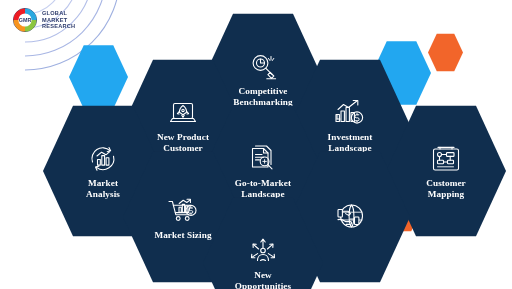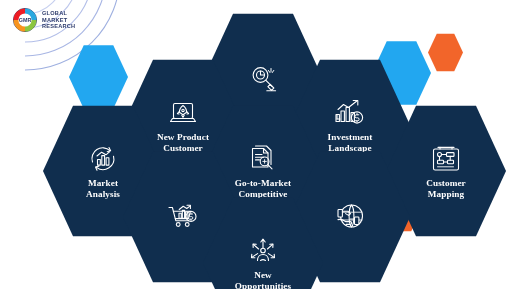--- a/index.html
+++ b/index.html
@@ -103,20 +103,22 @@
       <circle cx="14.5" cy="13" r="7.4"></circle>
       <circle cx="14.5" cy="13" r="4"></circle>
       <path d="M14.5 9 v4 h3.6"></path>
       <path d="M19.9 18.4 L26 24.4"></path>
       <path d="M24.2 22.4 l3.6 3.6 -2.3 2.3 -3.6 -3.6 z"></path>
       <path d="M20.8 28.8 h8.8"></path>
       <path d="M25 6.5 v3" stroke-width="1"></path>
       <path d="M27.8 8.4 l-1.6 2.2" stroke-width="1"></path>
       <path d="M22.4 8.4 l1.6 2.2" stroke-width="1"></path>
     </svg>
+    <div class="hex-label">Competitive
+Benchmarking</div>
   </div>
 
   <div class="hex main" style="left:123px; top:57px;">
     <svg class="hex-icon" viewBox="0 0 34 34" fill="none" stroke="#ffffff" stroke-width="1.1" stroke-linecap="round" stroke-linejoin="round">
       <rect x="7.5" y="7.5" width="19" height="15" rx="1.4"></rect>
       <path d="M4.5 25.5 h25 l-2-3 h-21 z"></path>
       <path d="M17 9.5 c2.6 1.8 3.6 4.4 3.6 6.8 l-3.6 2.4 -3.6 -2.4 c0 -2.4 1 -5 3.6 -6.8 z"></path>
       <circle cx="17" cy="14.4" r="1.2"></circle>
       <path d="M13.4 15.4 l-2 2.2 1.6 .4"></path>
       <path d="M20.6 15.4 l2 2.2 -1.6 .4"></path>
@@ -163,21 +165,21 @@
     <svg class="hex-icon" viewBox="0 0 34 34" fill="none" stroke="#ffffff" stroke-width="1.1" stroke-linecap="round" stroke-linejoin="round">
       <path d="M6.5 6.5 h11 l4.5 4.5 v14 h-15.5 z"></path>
       <path d="M9.5 4 h11 l4.5 4.5 v14"></path>
       <path d="M17.5 6.5 v4.5 h4.5"></path>
       <path d="M9.5 12.5 h6.5 M9.5 15.2 h8 M9.5 17.9 h4"></path>
       <circle cx="18.6" cy="19.4" r="4.4"></circle>
       <path d="M21.9 22.6 L26 26.8"></path>
       <path d="M16.8 19.4 h3.6 M18.6 17.6 v3.6" stroke-width=".9"></path>
     </svg>
     <div class="hex-label">Go-to-Market
-Competitive</div>
+Landscape</div>
   </div>
 
   <div class="hex main" style="left:386px; top:103px;">
     <svg class="hex-icon" viewBox="0 0 34 34" fill="none" stroke="#ffffff" stroke-width="1.1" stroke-linecap="round" stroke-linejoin="round">
       <rect x="4.5" y="7" width="25" height="21" rx="1.6"></rect>
       <path d="M11 7 v-1.6 h12 V7"></path>
       <path d="M9 5.4 h2 M23 5.4 h2"></path>
       <circle cx="10.5" cy="12.5" r="2"></circle>
       <rect x="17.5" y="10.6" width="7.5" height="3.8" rx=".7"></rect>
       <rect x="8.5" y="18.2" width="6" height="3.6" rx=".7"></rect>
@@ -200,20 +202,21 @@
       <circle cx="21.2" cy="24.5" r="1.9"></circle>
       <rect x="13" y="13.2" width="2.3" height="5"></rect>
       <rect x="16.3" y="10.4" width="2.3" height="7.8"></rect>
       <rect x="19.6" y="12" width="2.3" height="6.2"></rect>
       <path d="M13.2 9.5 l4 -3.2 3.6 2.2 3.4 -2.6"></path>
       <path d="M21 5.3 h3.4 v3.2"></path>
       <circle cx="25" cy="16.4" r="5"></circle>
       <path d="M26.6 14 h-2.2 a1.3 1.3 0 0 0 0 2.6 h1.1 a1.3 1.3 0 0 1 0 2.6 h-2.2" stroke-width=".9"></path>
       <path d="M25 12.9 v1.1 M25 19.2 v1.1" stroke-width=".9"></path>
     </svg>
+    <div class="hex-label">Market Sizing</div>
   </div>
 
   <div class="hex main" style="left:290px; top:149px;">
     <svg class="hex-icon" viewBox="0 0 34 34" fill="none" stroke="#ffffff" stroke-width="1.1" stroke-linecap="round" stroke-linejoin="round">
       <circle cx="18.5" cy="16" r="11"></circle>
       <path d="M18.5 5 c3.2 3.4 3.2 18.6 0 22 M18.5 5 c-3.2 3.4 -3.2 18.6 0 22"></path>
       <path d="M8 12.2 h21 M8 20 h21" stroke-width=".85"></path>
       <rect x="5" y="9.5" width="4.4" height="7.5" rx=".8" fill="#102E4E"></rect>
       <path d="M9.4 11.2 h5.4 l2.8 2.4 -2 1.8 -3 -1.8"></path>
       <path d="M5 19.6 c3.4 -1 5.6 .6 7.6 2 l4.6 0 a1.4 1.4 0 0 1 0 2.8 h-4"></path>

